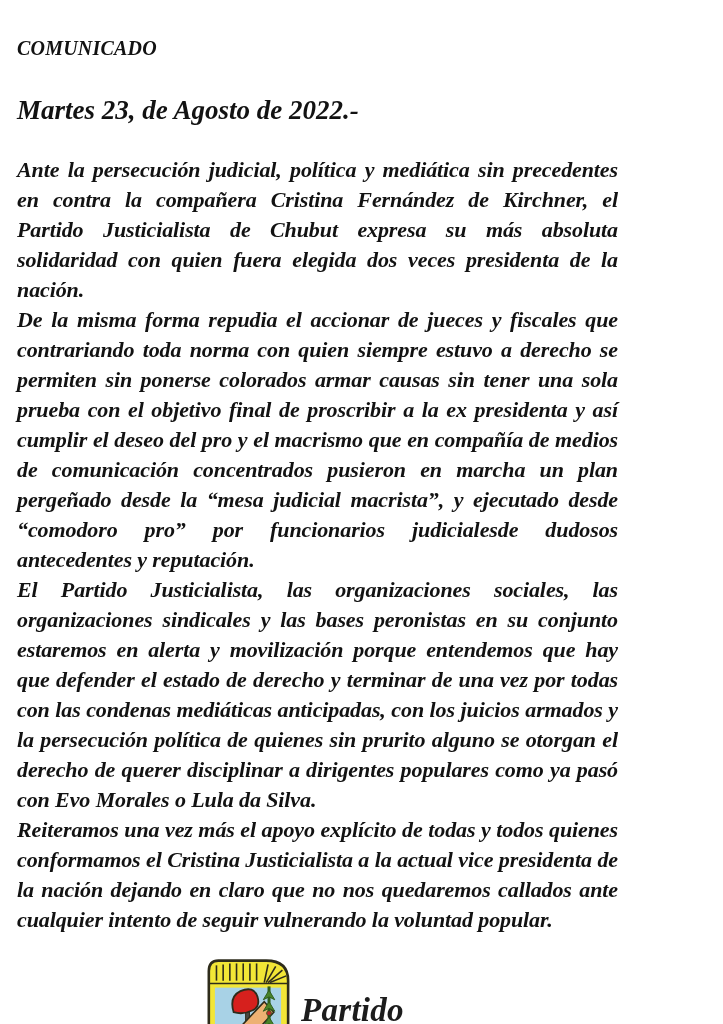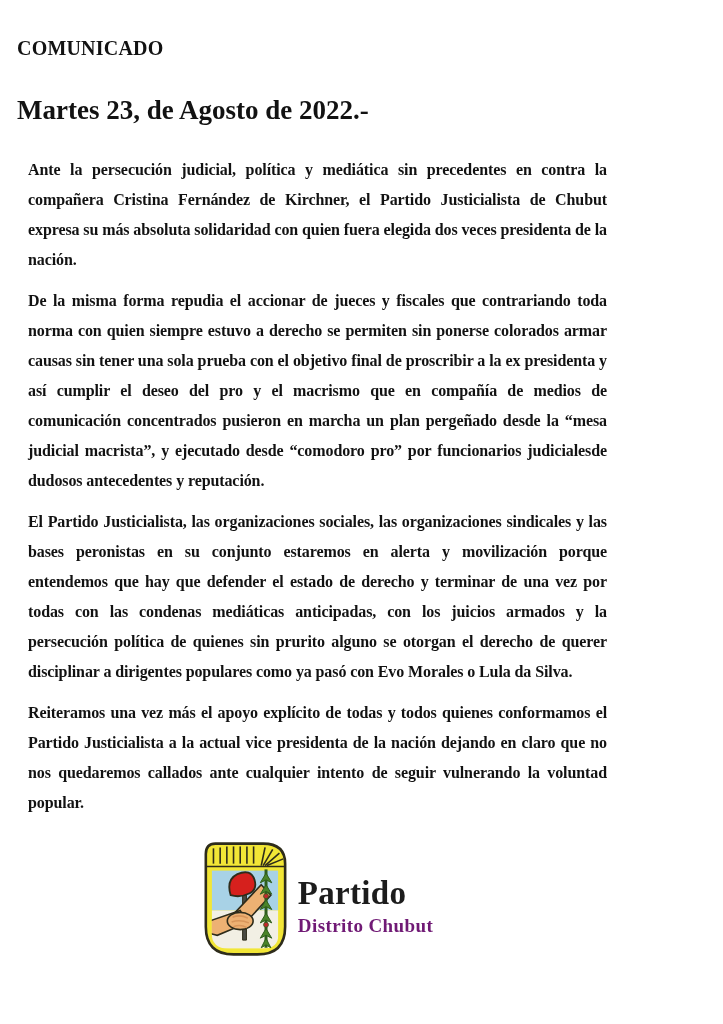--- a/index.html
+++ b/index.html
@@ -10,40 +10,41 @@
   .page {
     position: relative;
     width: 635px;
     height: 1024px;
     background: #ffffff;
     overflow: hidden;
     font-family: "Liberation Serif", serif;
     color: #121212;
     box-sizing: border-box;
     padding: 36px 17px 0 17px;
+    font-style: italic;
   }
   .doc-title {
     font-size: 20px;
     line-height: 24px;
     font-weight: bold;
     letter-spacing: 0.2px;
     margin: 0;
   }
   .doc-date {
     font-size: 27px;
     line-height: 24px;
     font-weight: bold;
     margin: 38px 0 0 0;
   }
   .doc-body {
     margin-top: 33px;
   }
   .doc-body p {
-    margin: 11px;
-    font-size: 16px;
+    margin: 0;
+    font-size: 22px;
     line-height: 30px;
     font-weight: bold;
     text-align: justify;
     letter-spacing: -0.1px;
   }
   .logo-block {
     margin-top: 22px;
     display: flex;
     justify-content: center;
     align-items: center;
@@ -84,21 +85,21 @@
 <div class="page">
 
   <div class="doc-title">COMUNICADO</div>
 
   <div class="doc-date">Martes 23, de Agosto de 2022.-</div>
 
   <div class="doc-body">
     <p>Ante la persecución judicial, política y mediática sin precedentes en contra la compañera Cristina Fernández de Kirchner, el Partido Justicialista de Chubut expresa su más absoluta solidaridad con quien fuera elegida dos veces presidenta de la nación.</p>
     <p>De la misma forma repudia el accionar de jueces y fiscales que contrariando toda norma con quien siempre estuvo a derecho se permiten sin ponerse colorados armar causas sin tener una sola prueba con el objetivo final de proscribir a la ex presidenta y así cumplir el deseo del pro y el macrismo que en compañía de medios de comunicación concentrados pusieron en marcha un plan pergeñado desde la “mesa judicial macrista”, y ejecutado desde “comodoro pro” por funcionarios judicialesde dudosos antecedentes y reputación.</p>
     <p>El Partido Justicialista, las organizaciones sociales, las organizaciones sindicales y las bases peronistas en su conjunto estaremos en alerta y movilización porque entendemos que hay que defender el estado de derecho y terminar de una vez por todas con las condenas mediáticas anticipadas, con los juicios armados y la persecución política de quienes sin prurito alguno se otorgan el derecho de querer disciplinar a dirigentes populares como ya pasó con Evo Morales o Lula da Silva.</p>
-    <p>Reiteramos una vez más el apoyo explícito de todas y todos quienes conformamos el Partido Justicialista a la actual vice presidenta de la nación dejando en claro que no nos quedaremos callados ante cualquier intento de seguir vulnerando la voluntad popular.</p>
+    <p>Reiteramos una vez más el apoyo explícito de todas y todos quienes conformamos el Cristina Justicialista a la actual vice presidenta de la nación dejando en claro que no nos quedaremos callados ante cualquier intento de seguir vulnerando la voluntad popular.</p>
   </div>
 
   <div class="logo-block">
 
     <svg class="crest" viewBox="0 0 90 122" aria-hidden="true">
       <defs>
         <clipPath id="fieldClip">
           <path d="M 10 31 H 80 V 98 Q 80 113 64 113 L 28 113 Q 10 113 10 96 Z"></path>
         </clipPath>
       </defs>

